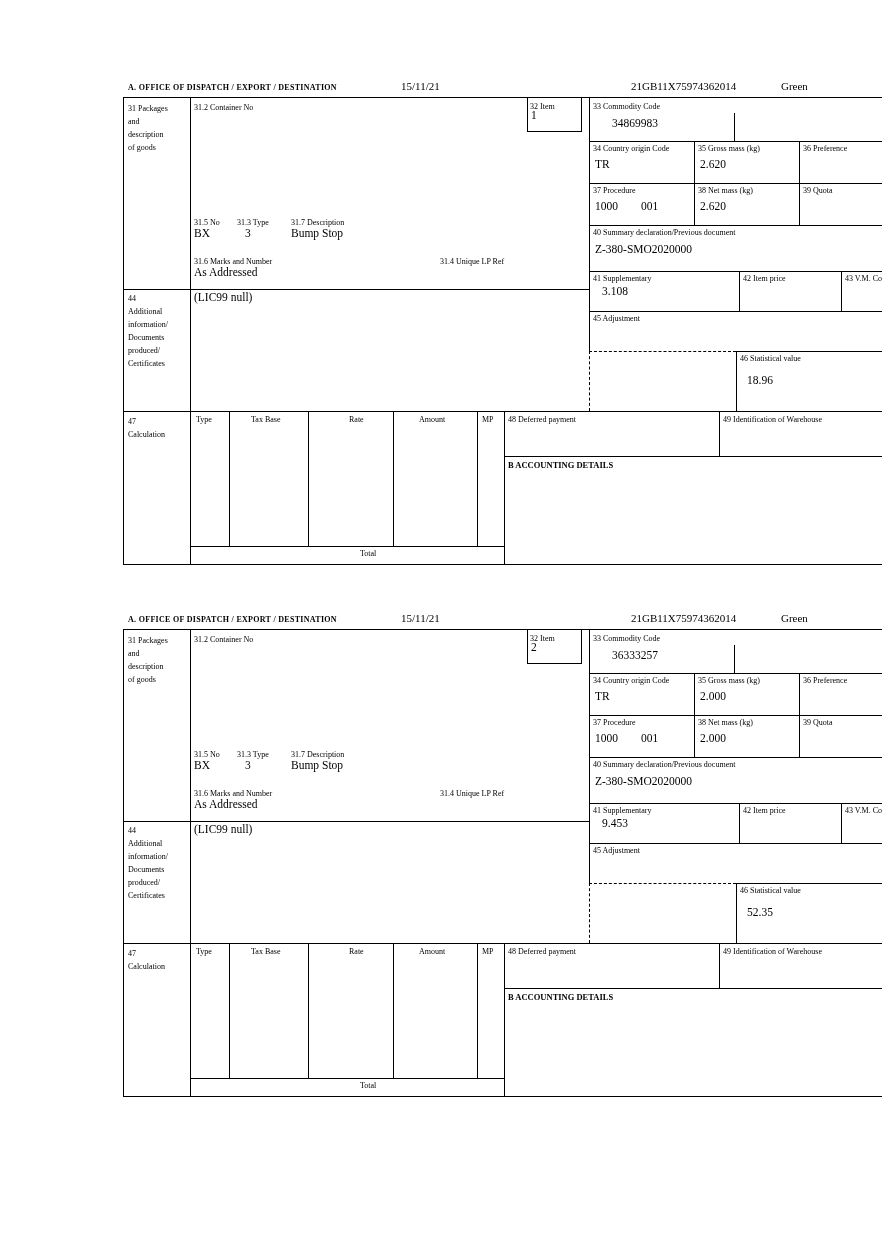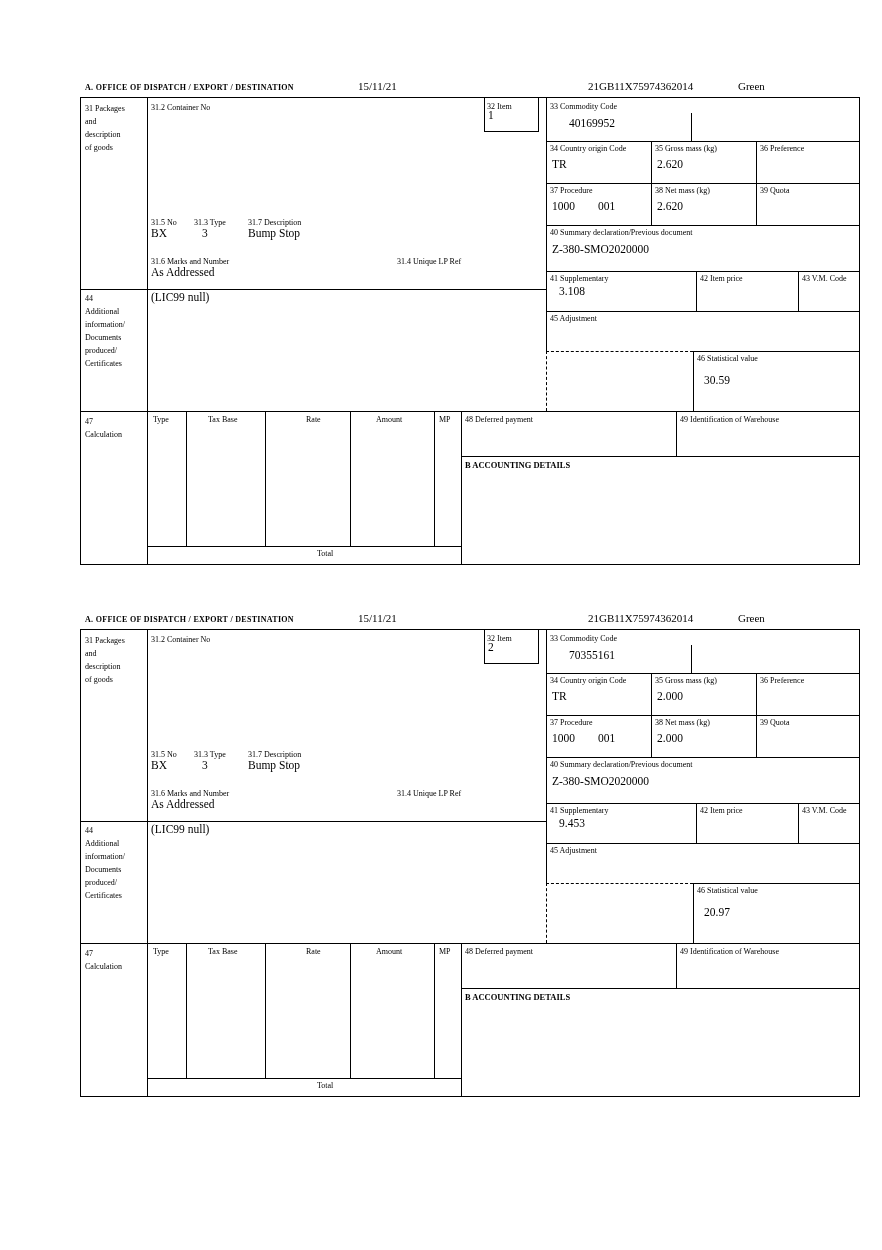--- a/index.html
+++ b/index.html
@@ -1,18 +1,18 @@
 <!DOCTYPE html>
 <html><head>
 <meta charset="utf-8">
 <style>
   html,body { margin:0; padding:0; background:#ffffff; }
   body { width:882px; height:1250px; position:relative; font-family:"Liberation Serif","DejaVu Serif",serif; color:#000; }
   #sections-root { position:absolute; top:80px; left:80px; width:780px; }
-  .section { position:relative; width:672px; height:485px; margin-bottom:47px; }
+  .section { position:relative; width:672px; height:485px; margin-bottom:47px;margin-left:43px; }
   .sec-header { position:absolute; top:0; left:0; width:780px; height:16px; }
   .box { position:absolute; top:17px; left:0; width:778px; height:466px; border:1px solid #000; }
   .t { position:absolute; white-space:nowrap; }
   .lbl { font-size:8px; line-height:9px; }
   .val { font-size:11.5px; line-height:13px; }
   .bold { font-weight:bold; }
   .vl { position:absolute; width:0; border-left:1px solid #000; }
   .hl { position:absolute; height:0; border-top:1px solid #000; }
   .vl.dash { border-left-style:dashed; }
   .hl.dash { border-top-style:dashed; }
@@ -86,41 +86,41 @@
     <span class="t lbl" style="left:167px;top:120px">31.7 Description</span>
     <span class="t val" style="left:70px;top:129px">BX</span>
     <span class="t val" style="left:121px;top:129px">3</span>
     <span class="t val" style="left:167px;top:129px">Bump Stop</span>
     <span class="t lbl" style="left:70px;top:159px">31.6 Marks and Number</span>
     <span class="t lbl" style="left:316px;top:159px">31.4 Unique LP Ref</span>
     <span class="t val" style="left:70px;top:168px">As Addressed</span>
     <span class="t val" style="left:70px;top:193px">(LIC99 null)</span>
 
     <span class="t lbl" style="left:469px;top:4px">33 Commodity Code</span>
-    <span class="t val" style="left:488px;top:19px">40169952</span>
+    <span class="t val" style="left:488px;top:19px">34869983</span>
     <span class="t lbl" style="left:469px;top:46px">34 Country origin Code</span>
     <span class="t val" style="left:471px;top:60px">TR</span>
     <span class="t lbl" style="left:574px;top:46px">35 Gross mass (kg)</span>
     <span class="t val" style="left:576px;top:60px">2.620</span>
     <span class="t lbl" style="left:679px;top:46px">36 Preference</span>
     <span class="t lbl" style="left:469px;top:88px">37 Procedure</span>
     <span class="t val" style="left:471px;top:102px">1000</span>
     <span class="t val" style="left:517px;top:102px">001</span>
     <span class="t lbl" style="left:574px;top:88px">38 Net mass (kg)</span>
     <span class="t val" style="left:576px;top:102px">2.620</span>
     <span class="t lbl" style="left:679px;top:88px">39 Quota</span>
     <span class="t lbl" style="left:469px;top:130px">40 Summary declaration/Previous document</span>
     <span class="t val" style="left:471px;top:145px">Z-380-SMO2020000</span>
     <span class="t lbl" style="left:469px;top:176px">41 Supplementary</span>
     <span class="t val" style="left:478px;top:187px">3.108</span>
     <span class="t lbl" style="left:619px;top:176px">42 Item price</span>
     <span class="t lbl" style="left:721px;top:176px">43 V.M. Code</span>
     <span class="t lbl" style="left:469px;top:216px">45 Adjustment</span>
     <span class="t lbl" style="left:616px;top:256px">46 Statistical value</span>
-    <span class="t val" style="left:623px;top:276px">30.59</span>
+    <span class="t val" style="left:623px;top:276px">18.96</span>
 
     <span class="t lbl" style="left:72px;top:317px">Type</span>
     <span class="t lbl" style="left:127px;top:317px">Tax Base</span>
     <span class="t lbl" style="left:225px;top:317px">Rate</span>
     <span class="t lbl" style="left:295px;top:317px">Amount</span>
     <span class="t lbl" style="left:358px;top:317px">MP</span>
     <span class="t lbl" style="left:236px;top:451px">Total</span>
     <span class="t lbl" style="left:384px;top:317px">48 Deferred payment</span>
     <span class="t lbl" style="left:599px;top:317px">49 Identification of Warehouse</span>
     <span class="t bold" style="left:384px;top:362px;font-size:8.5px">B ACCOUNTING DETAILS</span>
@@ -190,41 +190,41 @@
     <span class="t lbl" style="left:167px;top:120px">31.7 Description</span>
     <span class="t val" style="left:70px;top:129px">BX</span>
     <span class="t val" style="left:121px;top:129px">3</span>
     <span class="t val" style="left:167px;top:129px">Bump Stop</span>
     <span class="t lbl" style="left:70px;top:159px">31.6 Marks and Number</span>
     <span class="t lbl" style="left:316px;top:159px">31.4 Unique LP Ref</span>
     <span class="t val" style="left:70px;top:168px">As Addressed</span>
     <span class="t val" style="left:70px;top:193px">(LIC99 null)</span>
 
     <span class="t lbl" style="left:469px;top:4px">33 Commodity Code</span>
-    <span class="t val" style="left:488px;top:19px">70355161</span>
+    <span class="t val" style="left:488px;top:19px">36333257</span>
     <span class="t lbl" style="left:469px;top:46px">34 Country origin Code</span>
     <span class="t val" style="left:471px;top:60px">TR</span>
     <span class="t lbl" style="left:574px;top:46px">35 Gross mass (kg)</span>
     <span class="t val" style="left:576px;top:60px">2.000</span>
     <span class="t lbl" style="left:679px;top:46px">36 Preference</span>
     <span class="t lbl" style="left:469px;top:88px">37 Procedure</span>
     <span class="t val" style="left:471px;top:102px">1000</span>
     <span class="t val" style="left:517px;top:102px">001</span>
     <span class="t lbl" style="left:574px;top:88px">38 Net mass (kg)</span>
     <span class="t val" style="left:576px;top:102px">2.000</span>
     <span class="t lbl" style="left:679px;top:88px">39 Quota</span>
     <span class="t lbl" style="left:469px;top:130px">40 Summary declaration/Previous document</span>
     <span class="t val" style="left:471px;top:145px">Z-380-SMO2020000</span>
     <span class="t lbl" style="left:469px;top:176px">41 Supplementary</span>
     <span class="t val" style="left:478px;top:187px">9.453</span>
     <span class="t lbl" style="left:619px;top:176px">42 Item price</span>
     <span class="t lbl" style="left:721px;top:176px">43 V.M. Code</span>
     <span class="t lbl" style="left:469px;top:216px">45 Adjustment</span>
     <span class="t lbl" style="left:616px;top:256px">46 Statistical value</span>
-    <span class="t val" style="left:623px;top:276px">20.97</span>
+    <span class="t val" style="left:623px;top:276px">52.35</span>
 
     <span class="t lbl" style="left:72px;top:317px">Type</span>
     <span class="t lbl" style="left:127px;top:317px">Tax Base</span>
     <span class="t lbl" style="left:225px;top:317px">Rate</span>
     <span class="t lbl" style="left:295px;top:317px">Amount</span>
     <span class="t lbl" style="left:358px;top:317px">MP</span>
     <span class="t lbl" style="left:236px;top:451px">Total</span>
     <span class="t lbl" style="left:384px;top:317px">48 Deferred payment</span>
     <span class="t lbl" style="left:599px;top:317px">49 Identification of Warehouse</span>
     <span class="t bold" style="left:384px;top:362px;font-size:8.5px">B ACCOUNTING DETAILS</span>

